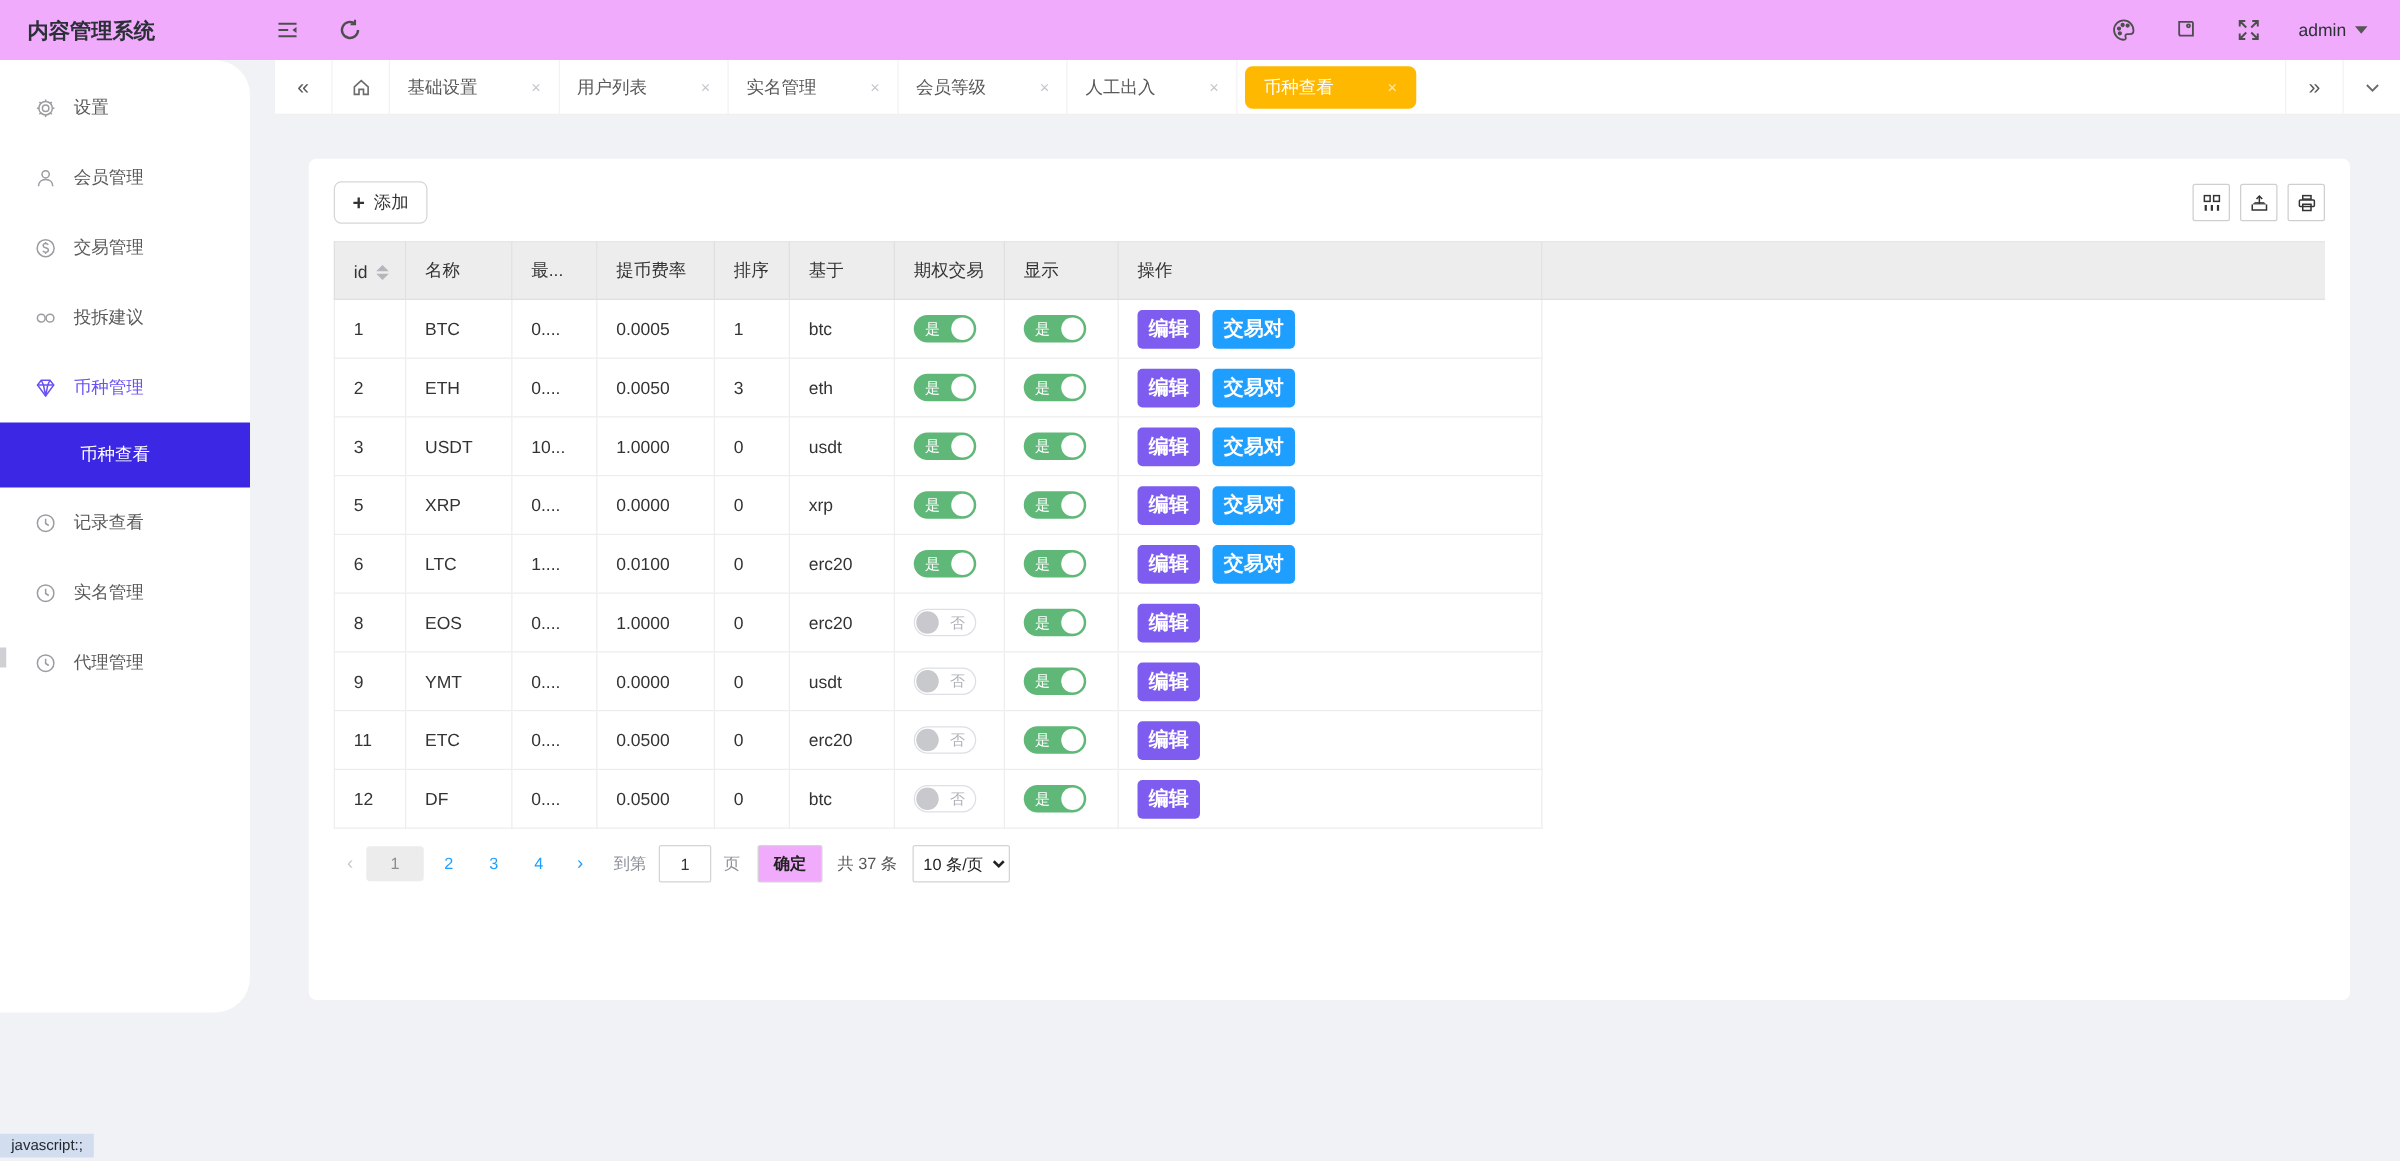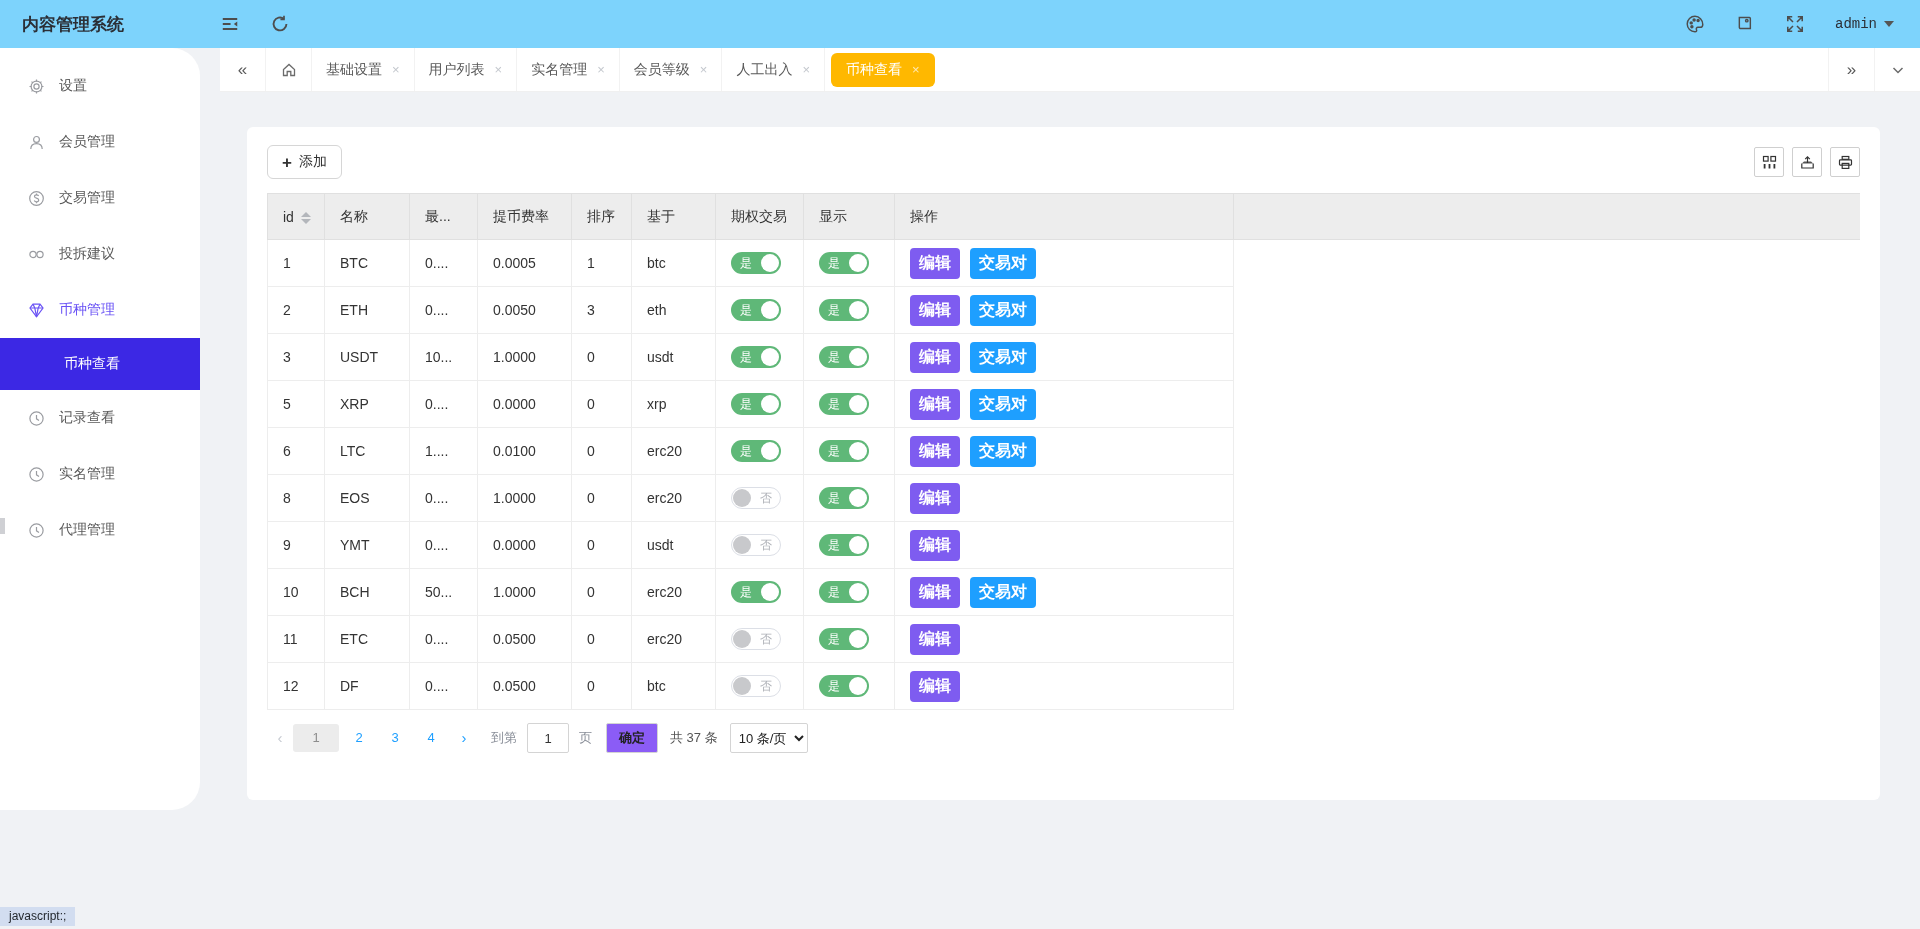--- a/index.html
+++ b/index.html
@@ -5,38 +5,38 @@
   * { margin:0; padding:0; box-sizing:border-box; }
   html,body { width:1920px; height:929px; }
   body {
     font-family:"Liberation Sans","DejaVu Sans",sans-serif;
     background:#f0f2f5; position:relative; overflow:hidden; color:#333;
   }
   svg { display:block; }
 
   
   .topbar { position:absolute; top:0; left:0; width:1920px; height:48px;
-    background:#7dd3fc; display:flex; align-items:center; z-index:3;font-family:Liberation Mono, monospace; }
+    background:#f0abfc; display:flex; align-items:center; z-index:3; }
   .logo { width:220px; padding-left:22px; font-size:17px; font-weight:bold; color:#2b2f36; }
   .top-icon { width:20px; height:20px; color:#4d4d4d; margin-right:30px; cursor:pointer; }
   .topbar-right { margin-left:auto; display:flex; align-items:center; padding-right:26px; }
   .topbar-right .top-icon { margin-right:0; margin-left:30px; }
   .admin-box { display:flex; align-items:center; margin-left:30px; cursor:pointer; font-size:14px; color:#2b2f36; }
   .caret-down { width:0; height:0; border-left:5px solid transparent; border-right:5px solid transparent;
     border-top:6px solid #555; margin-left:7px; }
 
   
   .tabbar { position:absolute; top:48px; left:220px; width:1700px; height:44px;
     background:#fff; display:flex; align-items:stretch; z-index:2; border-bottom:1px solid #f0f0f0; }
   .tab-nav-btn { width:46px; display:flex; align-items:center; justify-content:center;
     color:#595959; border-right:1px solid #f2f2f2; font-size:17px; cursor:pointer; }
   .tab-nav-btn.right { border-right:none; border-left:1px solid #f2f2f2; }
   .tabs-wrap { display:flex; align-items:stretch; }
   .tab { display:flex; align-items:center; padding:0 14px; border-right:1px solid #f2f2f2;
-    color:#595959; font-size:14px; cursor:pointer; white-space:nowrap; }
+    color:#595959; font-size:14px; cursor:pointer; white-space:nowrap;gap:33px; }
   .tab .close { color:#c3c7cd; font-size:13px; margin-left:10px; }
   .tab.active { background:#ffb800; color:#fff; border-radius:6px; height:34px; align-self:center;
     border-right:none; margin:0 6px; padding:0 15px; }
   .tab.active .close { color:#ffe9b3; }
   .tab-spacer { flex:1; }
 
   
   .sidebar { position:absolute; top:48px; left:0; width:200px; height:762px; background:#fff;
     border-radius:0 28px 28px 0; padding-top:10px; z-index:2; }
   .side-item { height:56px; display:flex; align-items:center; padding-left:28px;
@@ -92,21 +92,21 @@
   .pagination { display:flex; align-items:center; margin-top:13px; font-size:13px; color:#666; }
   .pg-arrow { width:26px; height:28px; line-height:28px; text-align:center; font-size:15px; cursor:pointer; color:#1e9fff; }
   .pg-arrow.disabled { color:#c6cad1; cursor:default; }
   .pg-num { min-width:32px; height:28px; line-height:28px; text-align:center; color:#1e9fff;
     cursor:pointer; margin-right:4px; }
   .pg-num.current { background:#ececec; color:#8d8d8d; border-radius:3px; min-width:46px; cursor:default; }
   .goto-label { margin:0 10px 0 14px; color:#8a8f99; }
   .goto-input { width:42px; height:30px; border:1px solid #d4d4d4; border-radius:2px; text-align:center;
     font-size:13px; color:#333; font-family:inherit; }
   .page-label { margin:0 14px 0 10px; color:#8a8f99; }
-  .confirm-btn { height:30px; padding:0 12px; border:1px solid #d4d4d4; background:#8b5cf6; border-radius:2px;
+  .confirm-btn { height:30px; padding:0 12px; border:1px solid #d4d4d4; background:#f0abfc; border-radius:2px;
     font-size:13px; color:#222; font-weight:bold; cursor:pointer; font-family:inherit; }
   .total-label { margin:0 12px; color:#555; }
   .per-page-select { height:30px; border:1px solid #d4d4d4; border-radius:2px; font-size:13px; color:#222;
     background:#fff; padding:0 4px; font-family:inherit; }
 
   .status-tooltip { position:absolute; left:0; bottom:3px; background:#d2ddf0; padding:2px 9px 3px;
     font-size:12px; color:#24292f; z-index:5; }
 </style>
 </head>
 <body>
@@ -442,38 +442,20 @@
               <span class="tlabel">否</span>
             </span></td>
           <td><span class="toggle on">
               <span class="tlabel">是</span>
               <span class="knob"></span>
             </span></td>
           <td><button class="act-btn btn-edit">编辑</button></td>
           <td class="filler"></td>
         </tr>
         <tr>
-          <td>10</td>
-          <td>BCH</td>
-          <td>50...</td>
-          <td>1.0000</td>
-          <td>0</td>
-          <td>erc20</td>
-          <td><span class="toggle on">
-              <span class="tlabel">是</span>
-              <span class="knob"></span>
-            </span></td>
-          <td><span class="toggle on">
-              <span class="tlabel">是</span>
-              <span class="knob"></span>
-            </span></td>
-          <td><button class="act-btn btn-edit">编辑</button><button class="act-btn btn-pair">交易对</button></td>
-          <td class="filler"></td>
-        </tr>
-        <tr>
           <td>11</td>
           <td>ETC</td>
           <td>0....</td>
           <td>0.0500</td>
           <td>0</td>
           <td>erc20</td>
           <td><span class="toggle off">
               <span class="knob"></span>
               <span class="tlabel">否</span>
             </span></td>

